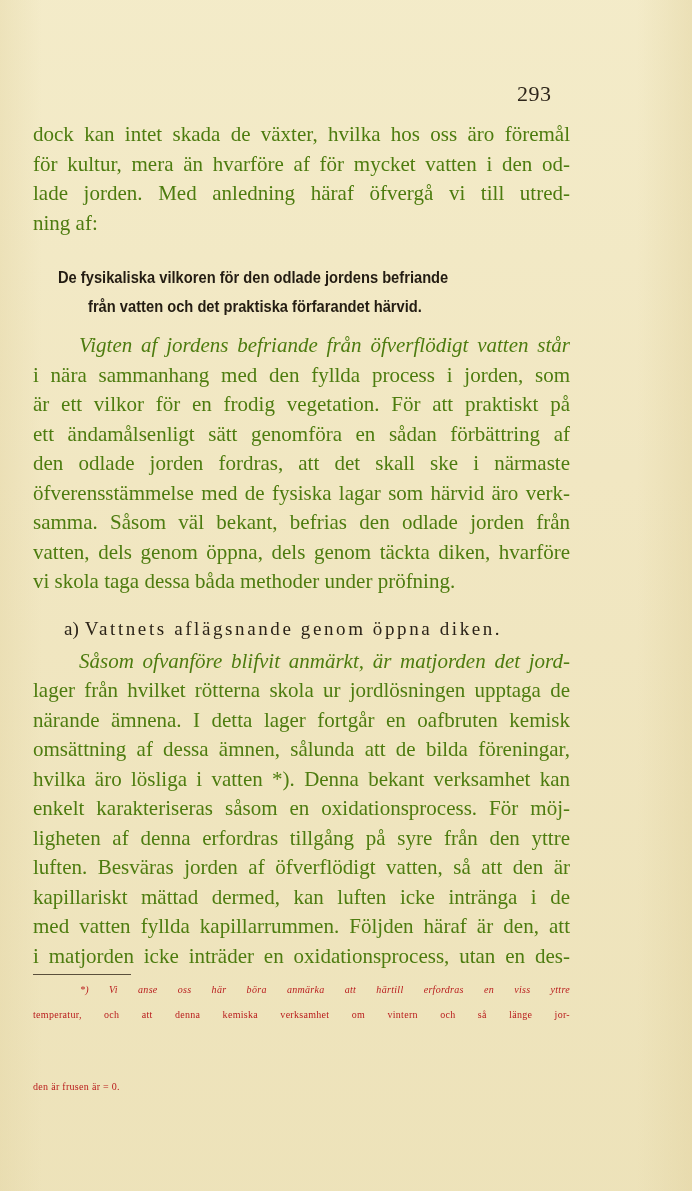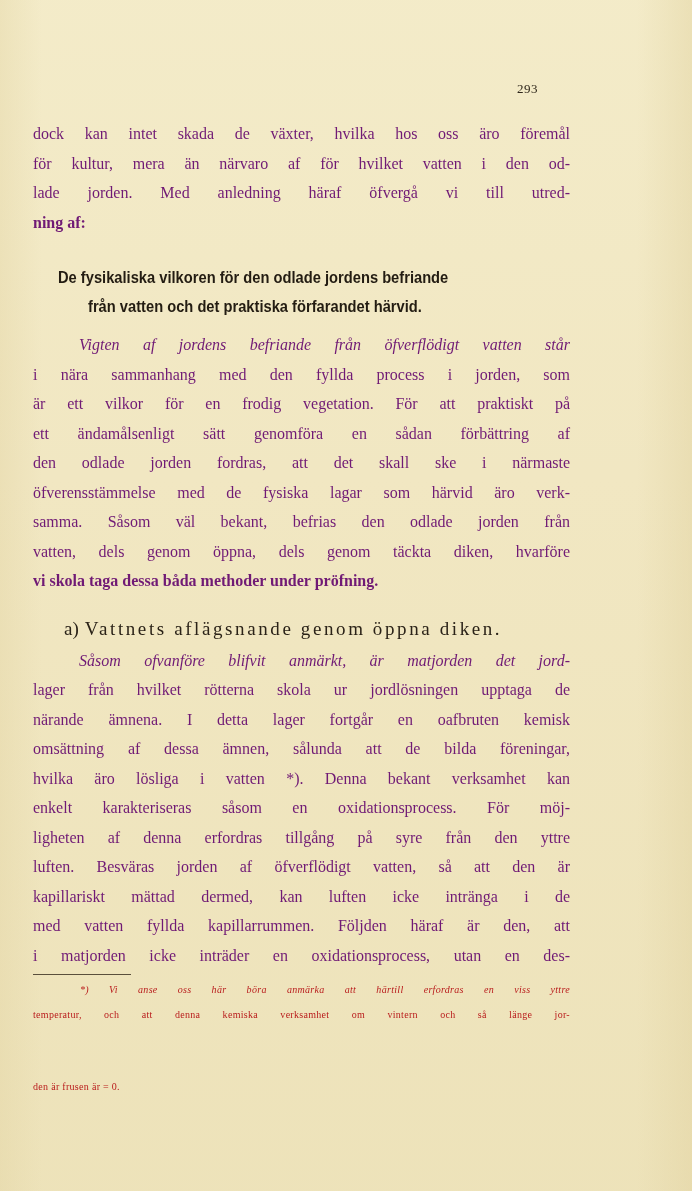--- a/index.html
+++ b/index.html
@@ -22,38 +22,37 @@
       position: absolute;
       left: 0;
       top: 0;
       width: 692px;
       height: 1191px;
     }
     .page-number {
       position: absolute;
       left: 517px;
       top: 81px;
-      font-size: 13px;
+      font-size: 22px;
       letter-spacing: 0.5px;
       color: #2e261a;
     }
     .line {
       position: absolute;
       left: 33px;
       width: 537px;
-      font-size: 16px;
+      font-size: 21px;
       line-height: 22px;
       white-space: nowrap;
       text-align: justify;
       text-align-last: justify;
-      color: #701a75;
+      color: #4d7c0f;
     }
     .line.last {
       text-align-last: left;
-      font-weight: bold;
     }
     .indent {
       left: 79px;
       width: 491px;
       font-style: italic;
     }
     .heading {
       position: absolute;
       font-family: "Liberation Sans", "DejaVu Sans", sans-serif;
       font-weight: bold;
@@ -105,21 +104,21 @@
   </style>
 </head>
 <body>
 
 <div class="page">
 
   <div class="page-number">293</div>
 
   <div>
     <div class="line" style="top:123px">dock kan intet skada de växter, hvilka hos oss äro föremål</div>
-    <div class="line" style="top:153px">för kultur, mera än närvaro af för hvilket vatten i den od-</div>
+    <div class="line" style="top:153px">för kultur, mera än hvarföre af för mycket vatten i den od-</div>
     <div class="line" style="top:182px">lade jorden.  Med anledning häraf öfvergå vi till utred-</div>
     <div class="line last" style="top:212px">ning af:</div>
   </div>
 
   <div>
     <div class="heading h1">De fysikaliska vilkoren för den odlade jordens befriande</div>
     <div class="heading h2">från vatten och det praktiska förfarandet härvid.</div>
   </div>
 
   <div>

